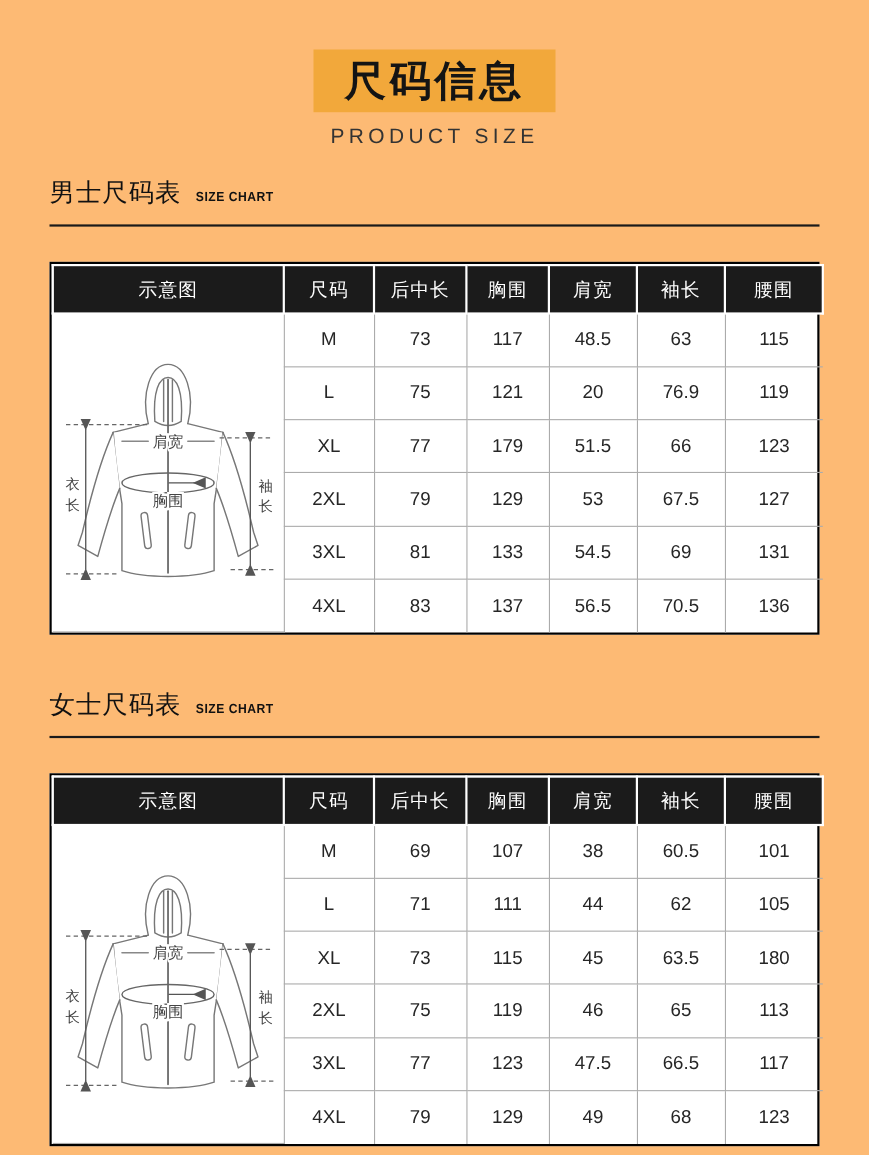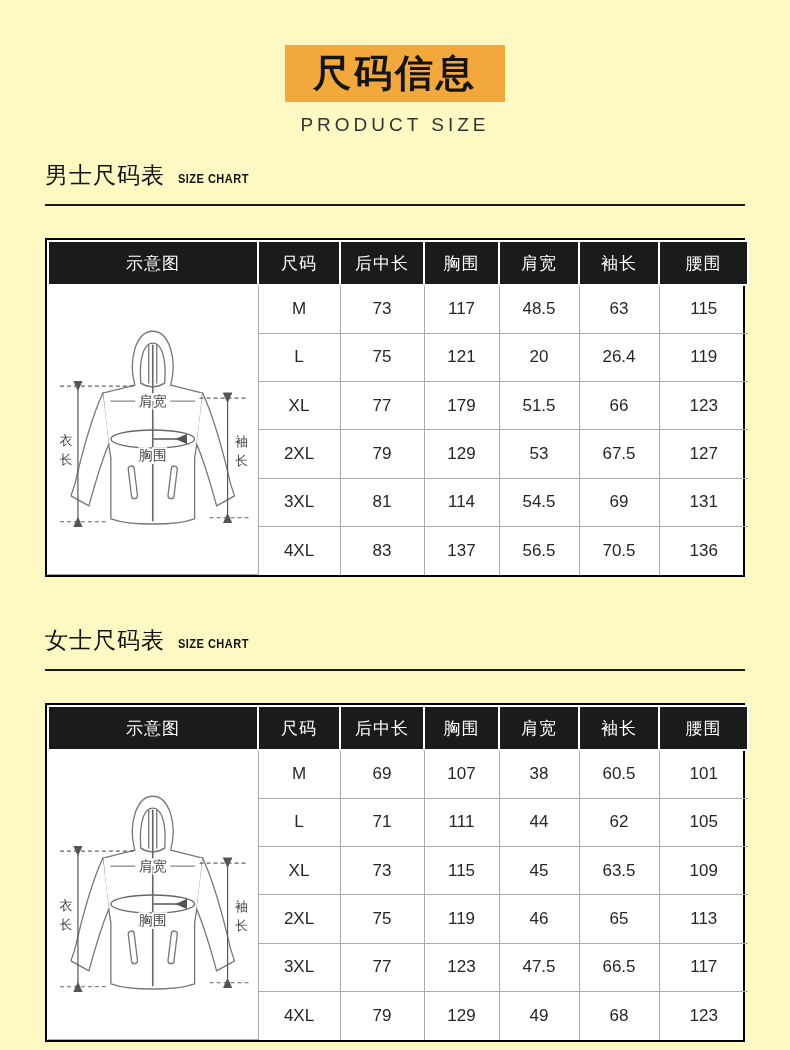--- a/index.html
+++ b/index.html
@@ -1,17 +1,17 @@
 <!DOCTYPE html>
 <html><head>
 <meta charset="utf-8">
 <style>
   * { margin: 0; padding: 0; box-sizing: border-box; }
   body { background: #fff; font-family: "Liberation Sans", "DejaVu Sans", sans-serif; }
-  .page { width: 790px; height: 1050px; background: #fef9c3; overflow: hidden; position: relative; }
+  .page { width: 790px; height: 1050px; background: #fdba74; overflow: hidden; position: relative; }
   .content { width: 700px; margin: 0 auto; }
 
   
   .banner { width: 220px; height: 57px; margin: 45px auto 0; background: #F2A83B;
             display: flex; align-items: center; justify-content: center; }
   .banner-title { font-size: 38px; font-weight: bold; color: #141414; letter-spacing: 3px; }
   .banner-subtitle { margin-top: 12px; text-align: center; font-size: 19px; font-weight: 500;
                      letter-spacing: 4px; color: #333; }
 
   
@@ -154,21 +154,21 @@
                 <td>117</td>
                 <td>48.5</td>
                 <td>63</td>
                 <td>115</td>
               </tr>
               <tr>
                 <td>L</td>
                 <td>75</td>
                 <td>121</td>
                 <td>20</td>
-                <td>26.4</td>
+                <td>76.9</td>
                 <td>119</td>
               </tr>
               <tr>
                 <td>XL</td>
                 <td>77</td>
                 <td>179</td>
                 <td>51.5</td>
                 <td>66</td>
                 <td>123</td>
               </tr>
@@ -176,21 +176,21 @@
                 <td>2XL</td>
                 <td>79</td>
                 <td>129</td>
                 <td>53</td>
                 <td>67.5</td>
                 <td>127</td>
               </tr>
               <tr>
                 <td>3XL</td>
                 <td>81</td>
-                <td>114</td>
+                <td>133</td>
                 <td>54.5</td>
                 <td>69</td>
                 <td>131</td>
               </tr>
               <tr>
                 <td>4XL</td>
                 <td>83</td>
                 <td>137</td>
                 <td>56.5</td>
                 <td>70.5</td>
@@ -298,21 +298,21 @@
                 <td>44</td>
                 <td>62</td>
                 <td>105</td>
               </tr>
               <tr>
                 <td>XL</td>
                 <td>73</td>
                 <td>115</td>
                 <td>45</td>
                 <td>63.5</td>
-                <td>109</td>
+                <td>180</td>
               </tr>
               <tr>
                 <td>2XL</td>
                 <td>75</td>
                 <td>119</td>
                 <td>46</td>
                 <td>65</td>
                 <td>113</td>
               </tr>
               <tr>

